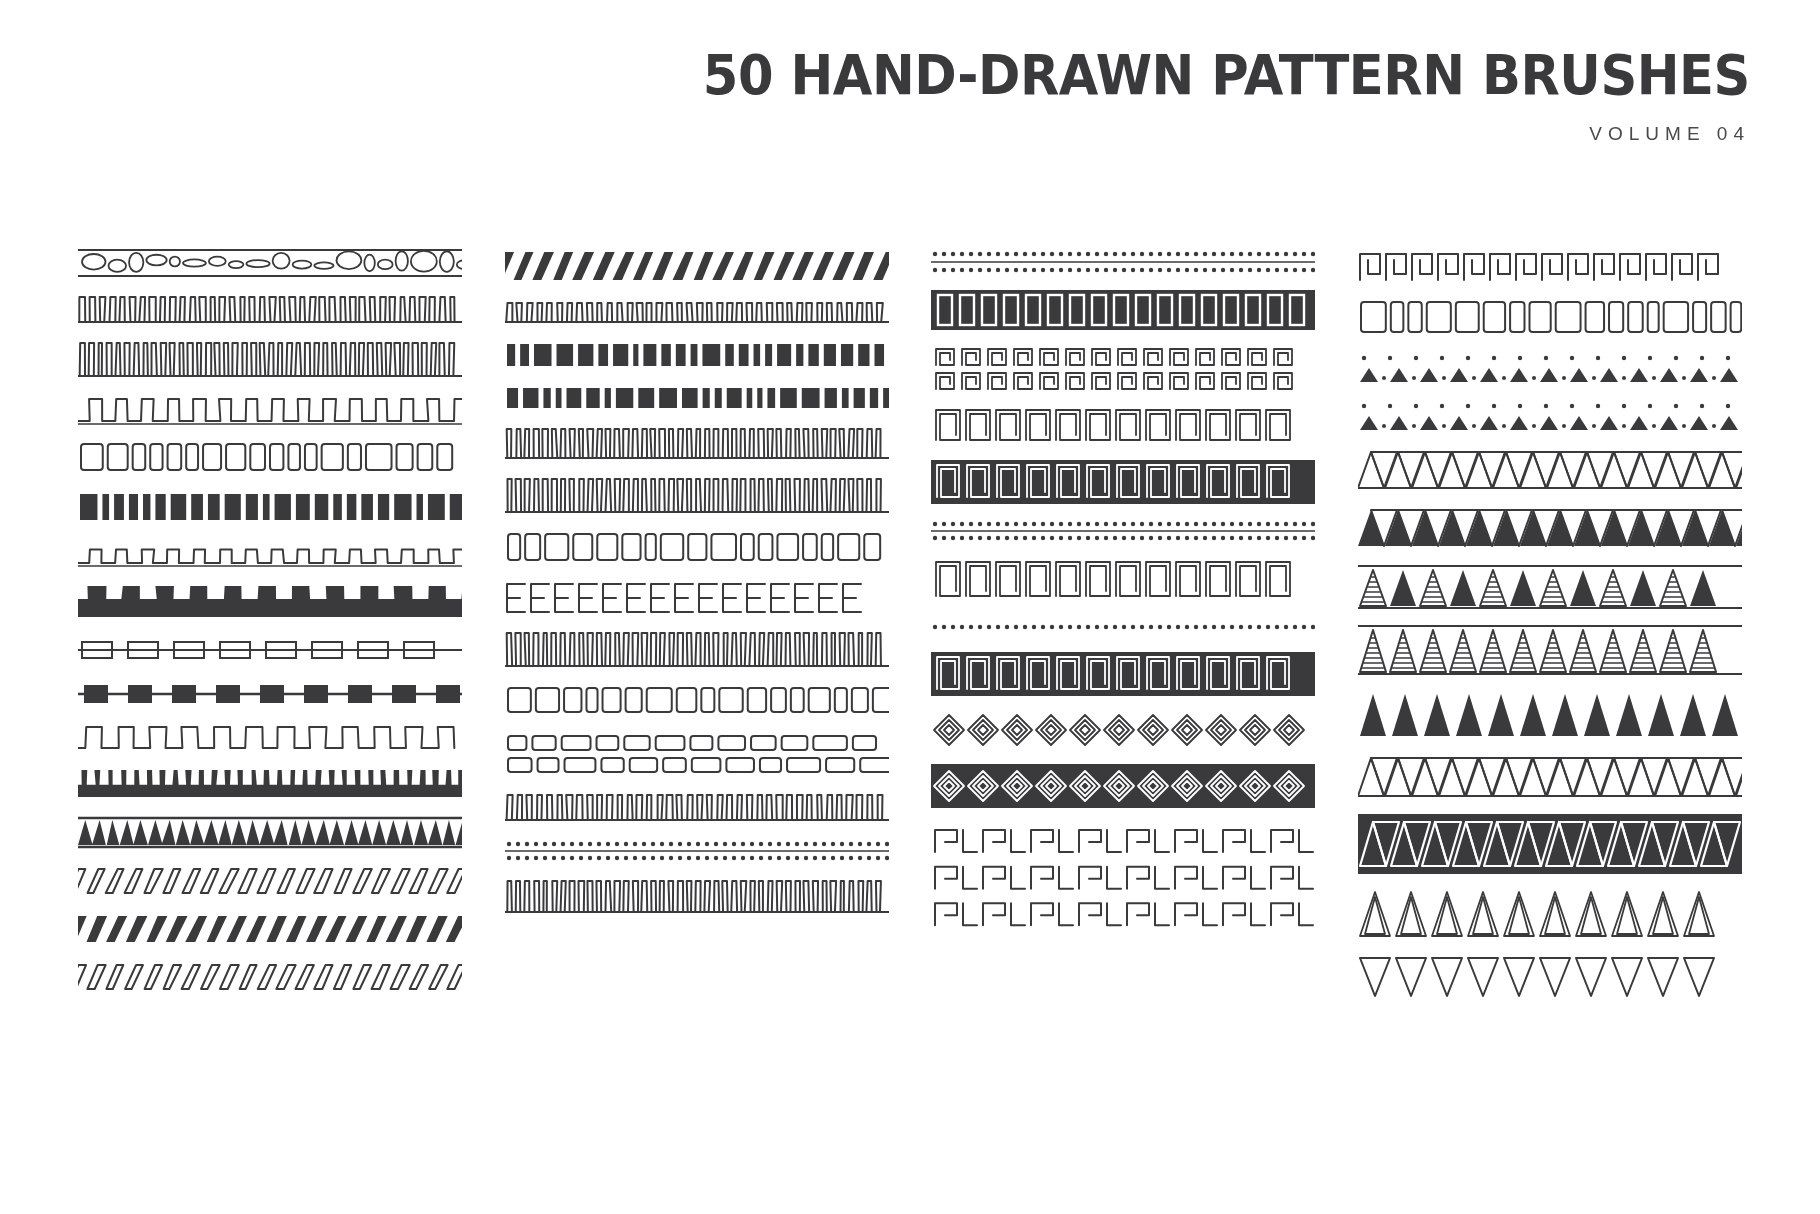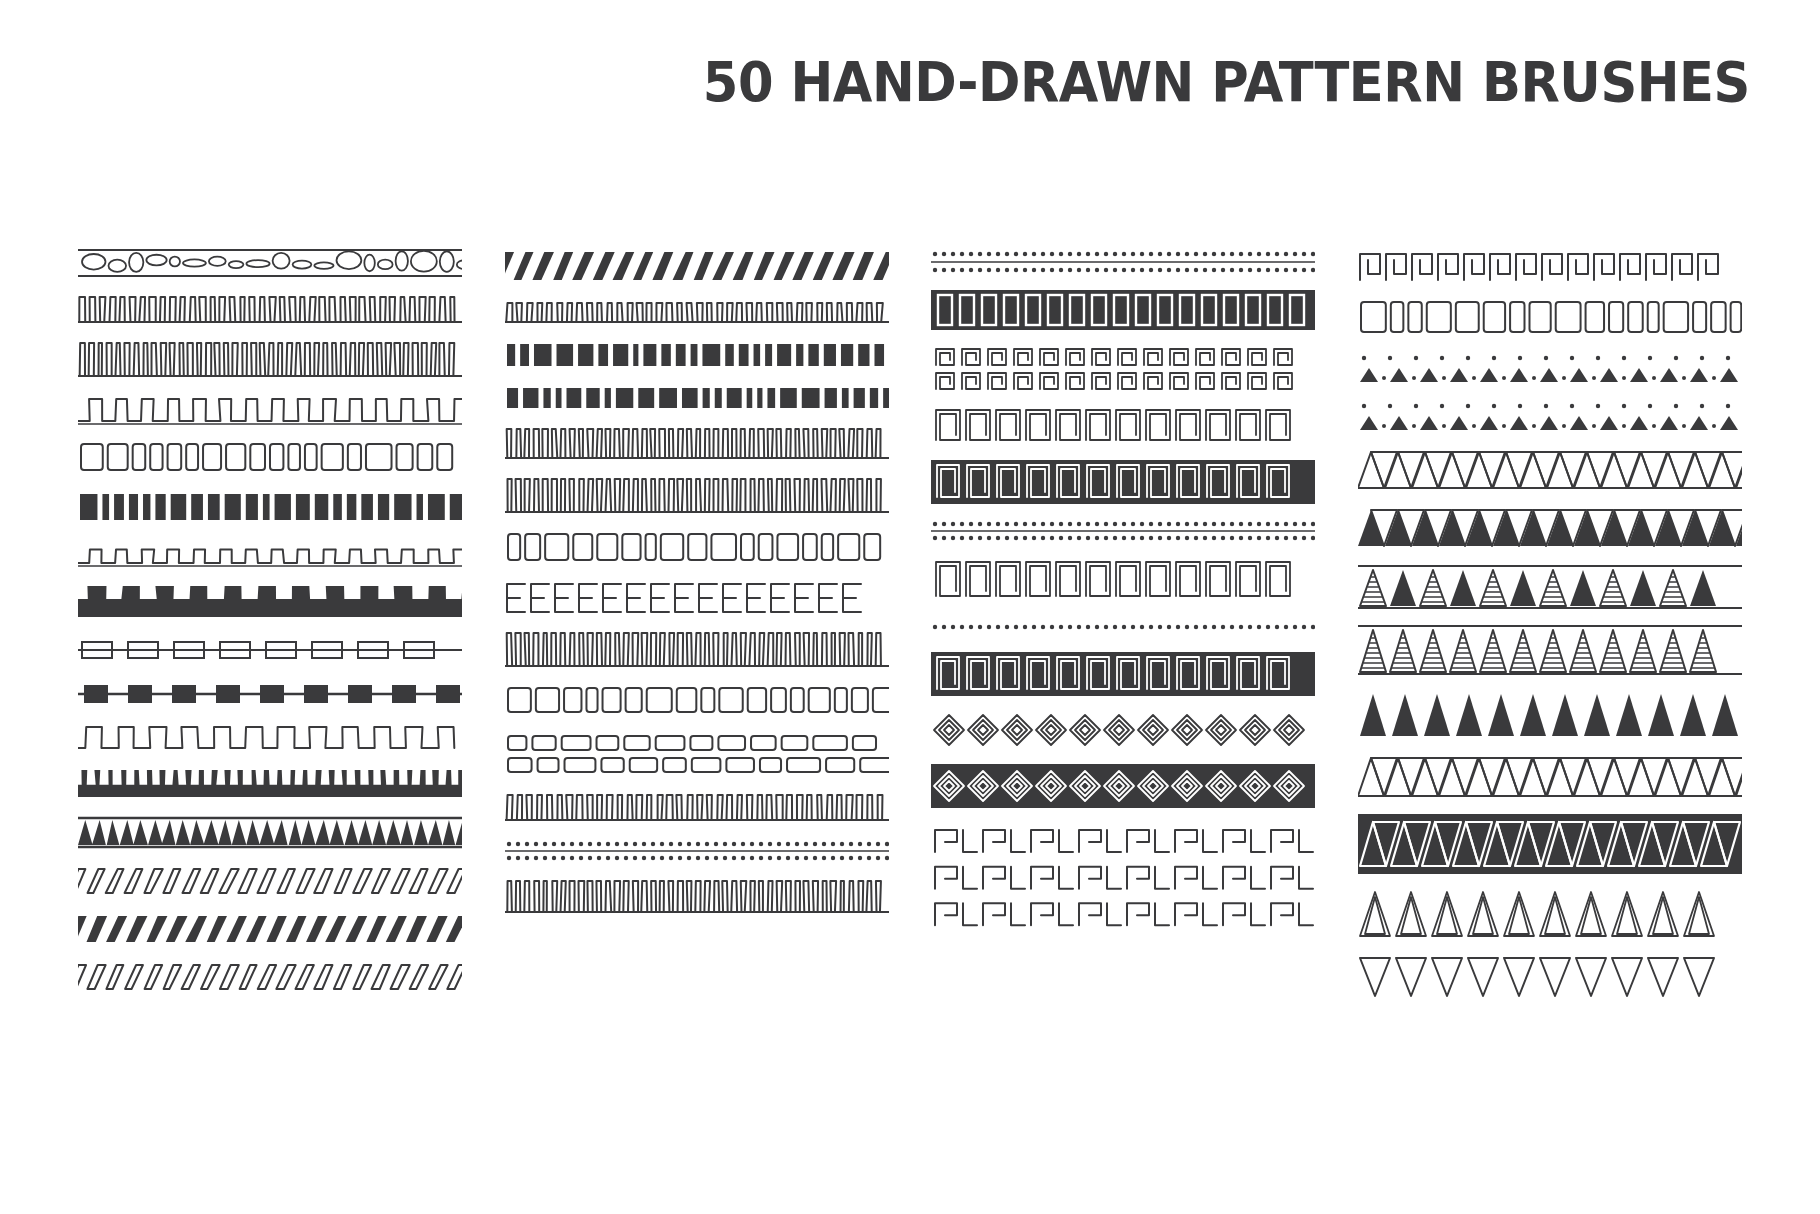--- a/index.html
+++ b/index.html
@@ -16,21 +16,21 @@
     position: relative;
   }
   .canvas {
     position: absolute;
     inset: 0;
     background: #ffffff;
   }
   
   .header {
     position: absolute;
-    top: 54px;
+    top: 47px;
     right: 70px;
     text-align: right;
   }
   .title {
     font-family: "DejaVu Sans", sans-serif;
     font-weight: bold;
     font-size: 55px;
     letter-spacing: -0.5px;
     line-height: 1.05;
     color: #3a3a3c;
@@ -71,20 +71,21 @@
   }
   .strip svg { display: block; }
 </style>
 </head>
 <body>
 
 <div class="canvas">
 
   <div class="header">
     <div class="title">50 HAND-DRAWN PATTERN BRUSHES</div>
+    <div class="subtitle">VOLUME 04</div>
   </div>
 
   <div class="columns">
     <div class="column">
         <div class="strip" style="height: 30px;">
           <svg width="384" height="30" viewBox="0 0 384 30">
             <path d="M0 2 H384" fill="none" stroke="#3a3a3c" stroke-width="2" stroke-linecap="round" stroke-linejoin="round"></path>
             <path d="M0 28 H384" fill="none" stroke="#3a3a3c" stroke-width="2" stroke-linecap="round" stroke-linejoin="round"></path>
             <ellipse cx="15.741117969821673" cy="13.81545781893004" rx="11.741117969821673" ry="7.82880658436214" fill="none" stroke="#3a3a3c" stroke-width="1.8"></ellipse>
             <ellipse cx="39.27037037037037" cy="17.758127572016463" rx="8.788134430727023" ry="6.128909465020576" fill="none" stroke="#3a3a3c" stroke-width="1.8"></ellipse>

